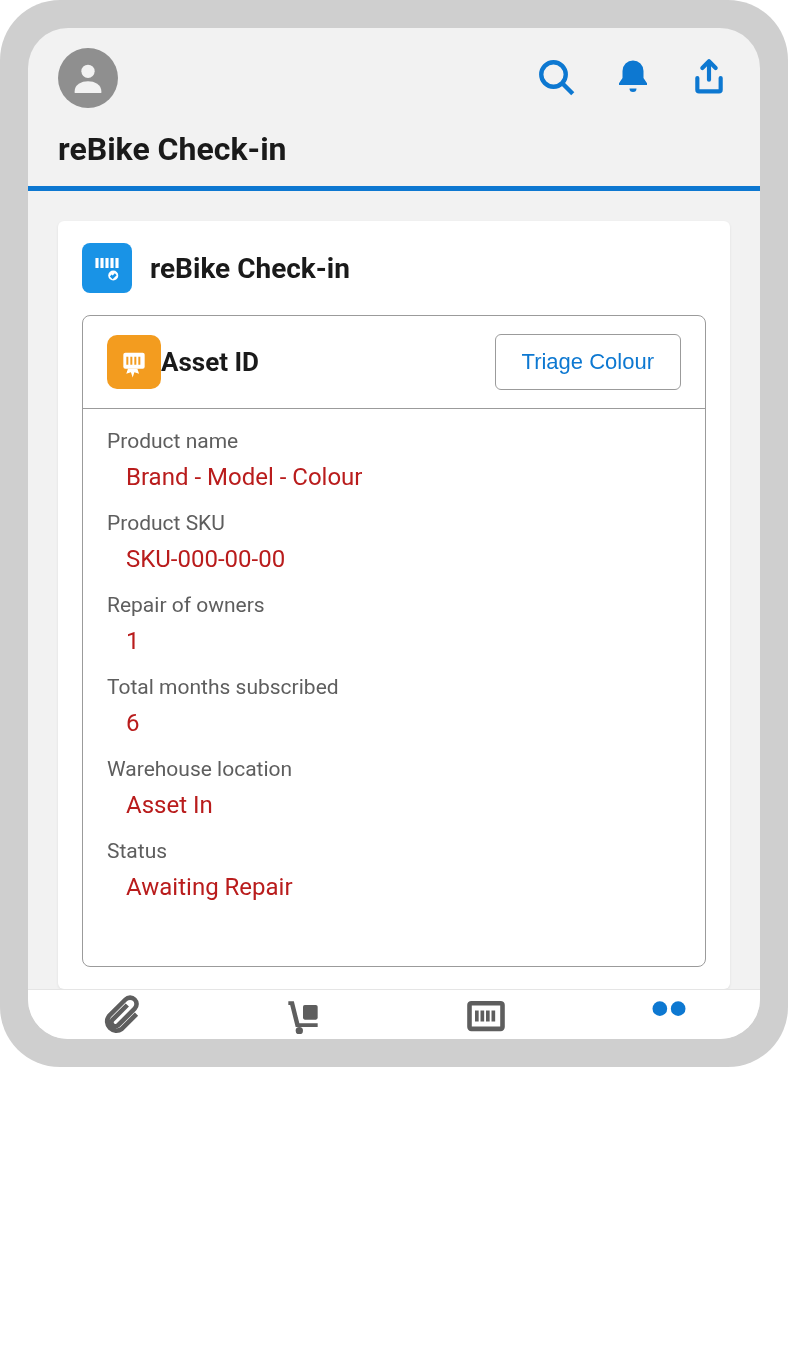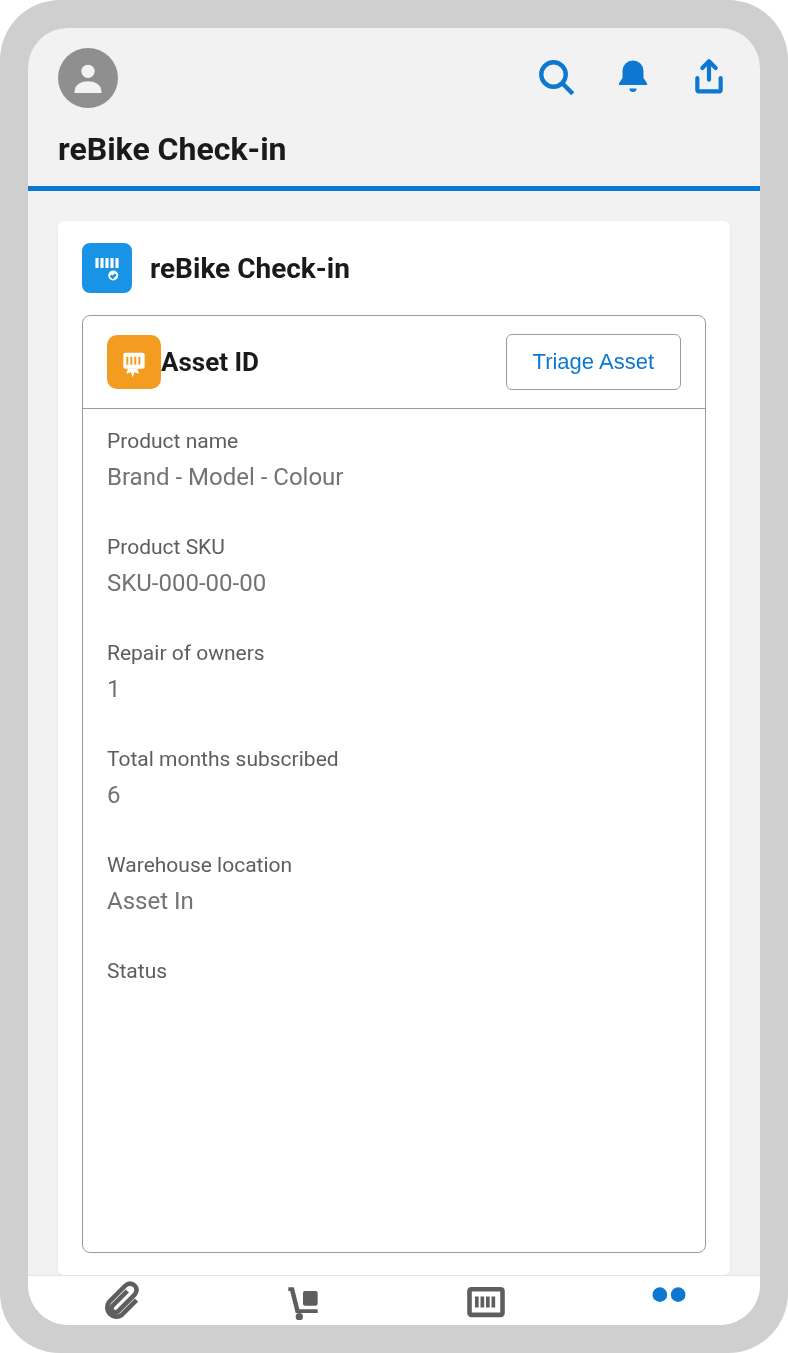--- a/index.html
+++ b/index.html
@@ -1,19 +1,19 @@
 <!DOCTYPE html>
 <html><head>
 <meta charset="utf-8">
 <style>
   * { box-sizing: border-box; margin: 0; padding: 0; }
   html, body { width: 788px; height: 1353px; font-family: -apple-system, BlinkMacSystemFont, "Segoe UI", Roboto, Arial, sans-serif; background: #fff; }
   .device-frame {
     width: 788px;
-    height: 1353px;
+    height: 1067px;
     background: #cfcfcf;
     border-radius: 60px;
     padding: 28px;
     position: relative;
   }
   .screen {
     width: 100%;
     height: 100%;
     background: #f2f2f2;
     border-radius: 40px;
@@ -109,31 +109,32 @@
     color: #0d78d1;
     font-size: 22px;
     font-weight: 500;
     padding: 14px 26px;
     cursor: pointer;
   }
   .fields {
     padding: 20px 24px 10px 24px;
     display: flex;
     flex-direction: column;
-    gap: 44px;
+    gap: 20px;
     overflow-y: auto;
   }
   .field-label {
     font-size: 21px;
     color: #5e5e5e;
     margin-bottom: 10px;
   }
   .field-value {
     font-size: 24px;
-    color: #737373;
+    color: #b91c1c;
+    margin-left: 19px;
   }
   .bottom-nav {
     height: 50px;
     background: #fff;
     display: flex;
     justify-content: space-around;
     align-items: flex-start;
     padding-top: 4px;
     border-top: 1px solid #e5e5e5;
   }
@@ -203,21 +204,21 @@
                   <rect x="4" y="5" width="16" height="12" rx="1.5" fill="#fff"></rect>
                   <line x1="7" y1="8" x2="7" y2="14" stroke="#f39c1f" stroke-width="1.5"></line>
                   <line x1="10" y1="8" x2="10" y2="14" stroke="#f39c1f" stroke-width="1.5"></line>
                   <line x1="13" y1="8" x2="13" y2="14" stroke="#f39c1f" stroke-width="1.5"></line>
                   <line x1="16" y1="8" x2="16" y2="14" stroke="#f39c1f" stroke-width="1.5"></line>
                   <path d="M8 17l-1 3 3-1 1 3 1-3 3 1-1-3" stroke="#fff" stroke-width="1" fill="#fff"></path>
                 </svg>
               </div>
               <div class="asset-title">Asset ID</div>
             </div>
-            <button class="triage-btn">Triage Asset</button>
+            <button class="triage-btn">Triage Colour</button>
           </div>
 
           <div class="fields">
             <div>
               <div class="field-label">Product name</div>
               <div class="field-value">Brand - Model - Colour</div>
             </div>
             <div>
               <div class="field-label">Product SKU</div>
               <div class="field-value">SKU-000-00-00</div>
@@ -229,20 +230,21 @@
             <div>
               <div class="field-label">Total months subscribed</div>
               <div class="field-value">6</div>
             </div>
             <div>
               <div class="field-label">Warehouse location</div>
               <div class="field-value">Asset In</div>
             </div>
             <div>
               <div class="field-label">Status</div>
+              <div class="field-value">Awaiting Repair</div>
             </div>
           </div>
         </div>
       </div>
     </div>
 
     <div class="bottom-nav">
       <div class="nav-item">
         <svg width="44" height="44" viewBox="0 0 24 24" fill="none" stroke="#5e5e5e" stroke-width="2.5">
           <path d="M21 11l-8 8a5 5 0 0 1-7-7l9-9a3.5 3.5 0 0 1 5 5l-9 9a2 2 0 0 1-3-3l8-8"></path>

